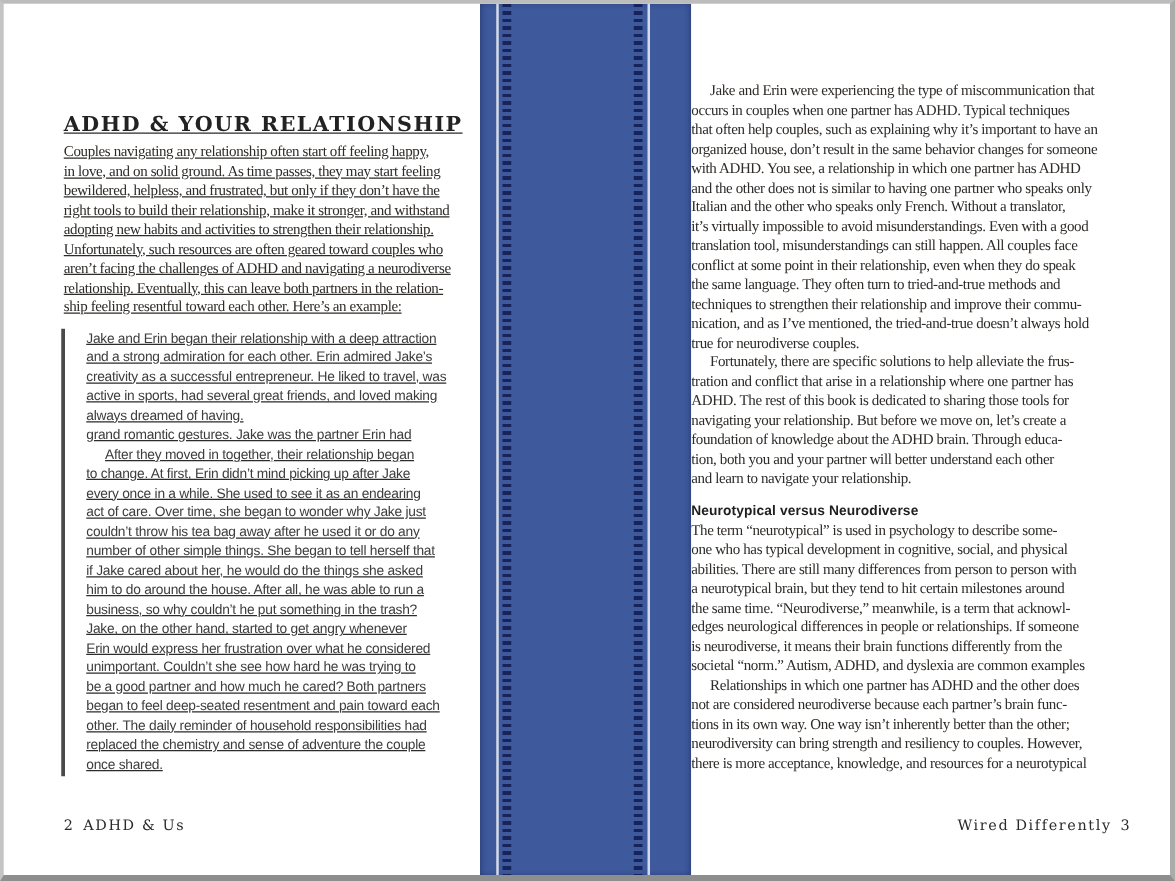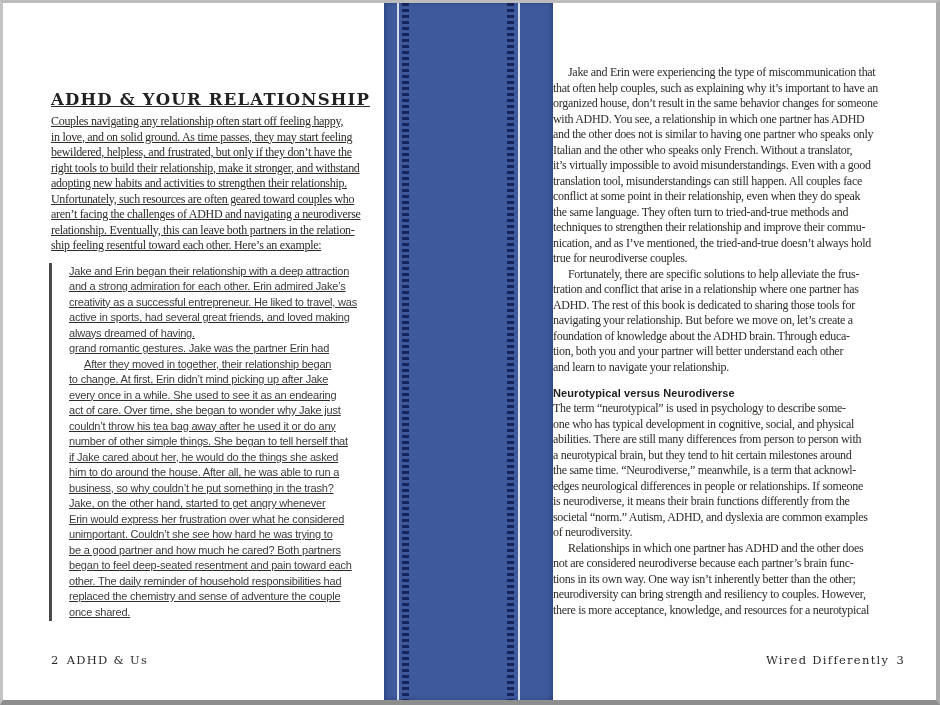--- a/index.html
+++ b/index.html
@@ -146,20 +146,21 @@
   <div class="spine">
     <div class="thread left"></div>
     <div class="stitch left"></div>
     <div class="stitch right"></div>
     <div class="thread right"></div>
   </div>
 
   <section class="page page-right">
     <div class="serif indent-first">
         <div class="line">Jake and Erin were experiencing the type of miscommunication that</div>
+        <div class="line">occurs in couples when one partner has ADHD. Typical techniques</div>
         <div class="line">that often help couples, such as explaining why it’s important to have an</div>
         <div class="line">organized house, don’t result in the same behavior changes for someone</div>
         <div class="line">with ADHD. You see, a relationship in which one partner has ADHD</div>
         <div class="line">and the other does not is similar to having one partner who speaks only</div>
         <div class="line">Italian and the other who speaks only French. Without a translator,</div>
         <div class="line">it’s virtually impossible to avoid misunderstandings. Even with a good</div>
         <div class="line">translation tool, misunderstandings can still happen. All couples face</div>
         <div class="line">conflict at some point in their relationship, even when they do speak</div>
         <div class="line">the same language. They often turn to tried-and-true methods and</div>
         <div class="line">techniques to strengthen their relationship and improve their commu-</div>
@@ -181,21 +182,20 @@
 
     <div class="serif">
         <div class="line">The term “neurotypical” is used in psychology to describe some-</div>
         <div class="line">one who has typical development in cognitive, social, and physical</div>
         <div class="line">abilities. There are still many differences from person to person with</div>
         <div class="line">a neurotypical brain, but they tend to hit certain milestones around</div>
         <div class="line">the same time. “Neurodiverse,” meanwhile, is a term that acknowl-</div>
         <div class="line">edges neurological differences in people or relationships. If someone</div>
         <div class="line">is neurodiverse, it means their brain functions differently from the</div>
         <div class="line">societal “norm.” Autism, ADHD, and dyslexia are common examples</div>
-        <div class="line">of neurodiversity.</div>
       </div>
 
     <div class="serif indent-first">
         <div class="line">Relationships in which one partner has ADHD and the other does</div>
         <div class="line">not are considered neurodiverse because each partner’s brain func-</div>
         <div class="line">tions in its own way. One way isn’t inherently better than the other;</div>
         <div class="line">neurodiversity can bring strength and resiliency to couples. However,</div>
         <div class="line">there is more acceptance, knowledge, and resources for a neurotypical</div>
       </div>
 

